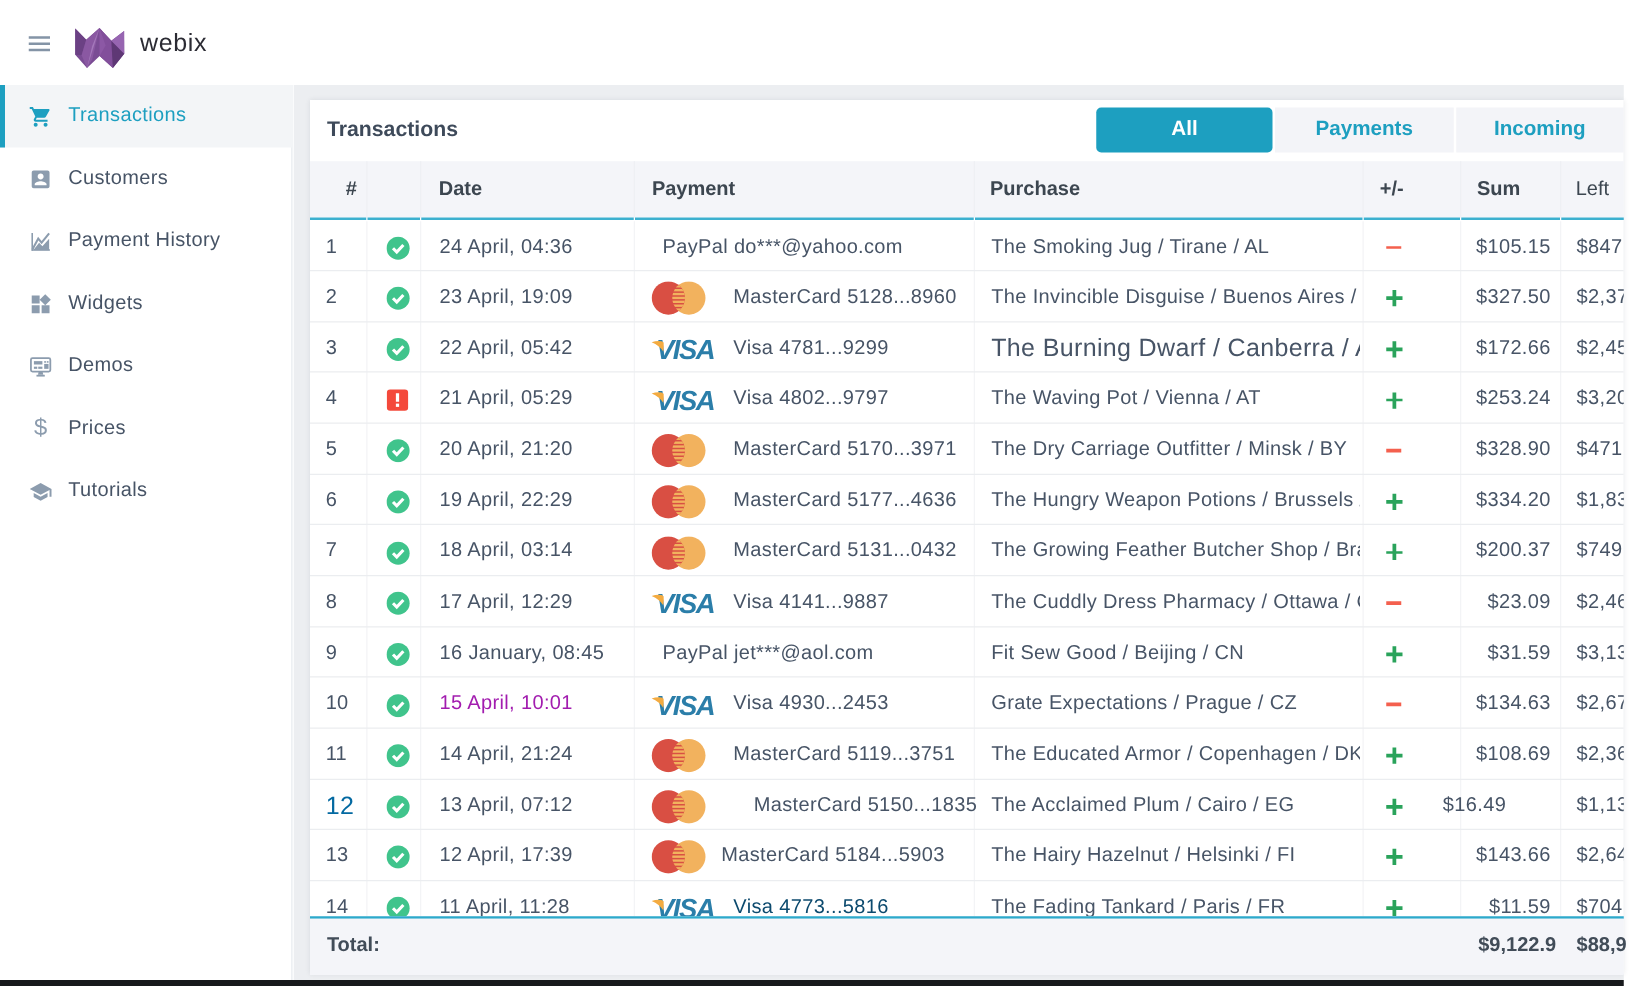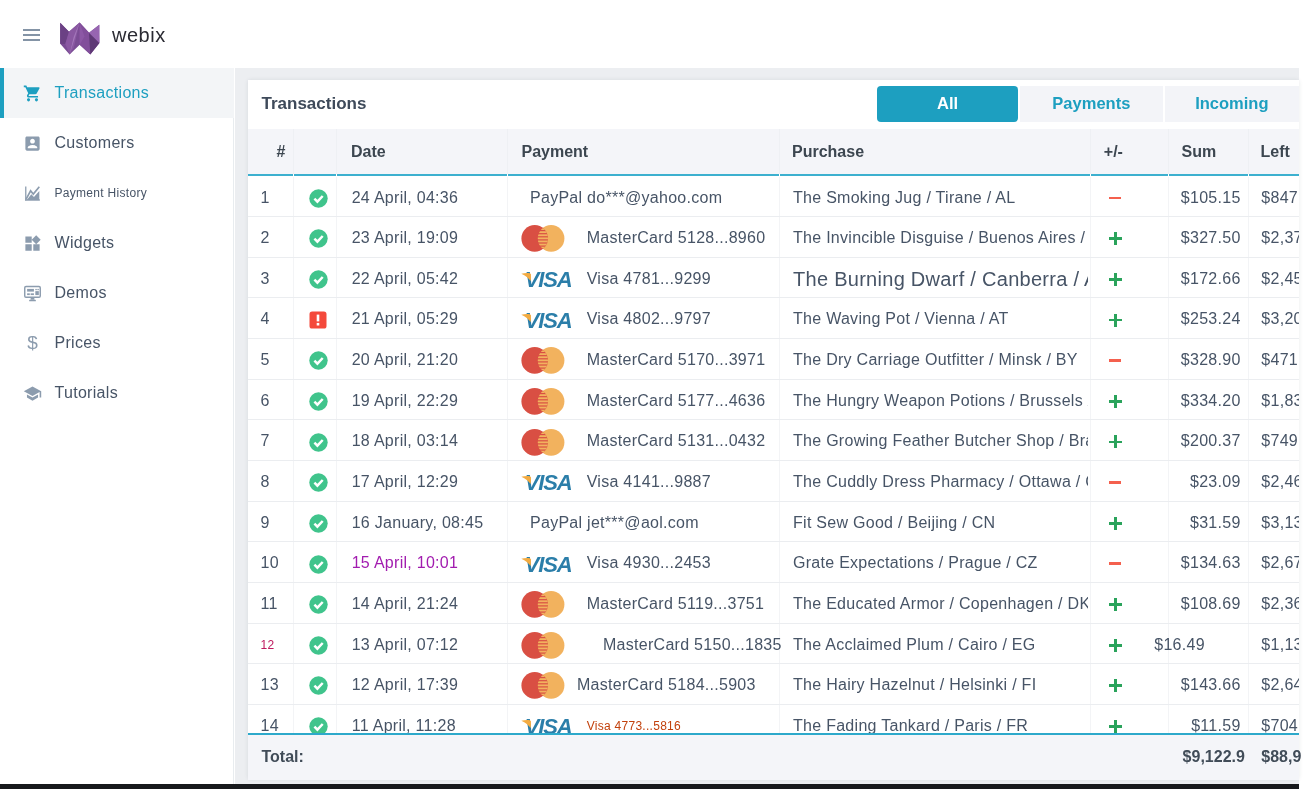--- a/index.html
+++ b/index.html
@@ -40,21 +40,21 @@
     </div>
 <div class="abs" style="left:54.5px;top:118px;height:50px;line-height:50px;font-size:16px;letter-spacing:0.3px;color:#475466">Customers</div>
 <div class="abs" style="left:23px;top:168px;width:19px;height:50px;display:flex;align-items:center;justify-content:center">
       <svg width="19" height="19" viewBox="0 0 24 24" fill="none">
         <path d="M3.5 3v18" stroke="#8c9cae" stroke-width="1.6"></path>
         <path d="M3 20.2h18.4" stroke="#8c9cae" stroke-width="1.6"></path>
         <path d="M3.8 19.5 9.6 8.6l3.4 4.2 7.6-9.3" stroke="#8c9cae" stroke-width="2.1" fill="none"></path>
         <path d="M4.5 20.4 10.5 13l3.3 3.4 6.8-7.6V20.4z" fill="#8c9cae"></path>
       </svg>
     </div>
-<div class="abs" style="left:54.5px;top:168px;height:50px;line-height:50px;font-size:12px;letter-spacing:0.3px;color:#475466">Payment History</div>
+<div class="abs" style="left:54.5px;top:168px;height:50px;line-height:50px;font-size:16px;letter-spacing:0.3px;color:#475466">Payment History</div>
 <div class="abs" style="left:23px;top:218px;width:19px;height:50px;display:flex;align-items:center;justify-content:center">
       <svg width="19" height="19" viewBox="0 0 24 24" fill="#8c9cae">
         <path d="M13 13v8h8v-8h-8zM3 21h8v-8H3v8zM3 3v8h8V3H3zm13.66-1.31L11 7.34 16.66 13l5.66-5.66-5.66-5.65z"></path>
       </svg>
     </div>
 <div class="abs" style="left:54.5px;top:218px;height:50px;line-height:50px;font-size:16px;letter-spacing:0.3px;color:#475466">Widgets</div>
 <div class="abs" style="left:23px;top:268px;width:19px;height:50px;display:flex;align-items:center;justify-content:center">
       <svg width="19" height="19" viewBox="0 0 24 24" fill="none">
         <rect x="2.2" y="3.2" width="19.6" height="13.6" rx="1.6" stroke="#8c9cae" stroke-width="1.8"></rect>
         <g fill="#8c9cae">
@@ -92,21 +92,21 @@
 <div class="abs" style="left:779.1px;top:128.9px;width:1px;height:45.4px;background:#eef0f4"></div>
 <div class="abs" style="left:1090.1px;top:128.9px;width:1px;height:45.4px;background:#eef0f4"></div>
 <div class="abs" style="left:1167.7px;top:128.9px;width:1px;height:45.4px;background:#eef0f4"></div>
 <div class="abs" style="left:1247.6px;top:128.9px;width:1px;height:45.4px;background:#eef0f4"></div>
 <div class="abs" style="left:276.5px;top:128.9px;height:45.4px;line-height:45.4px;font-size:16px;font-weight:bold;color:#3c4650">#</div>
 <div class="abs" style="left:351px;top:128.9px;height:45.4px;line-height:45.4px;font-size:16px;font-weight:bold;color:#3c4650">Date</div>
 <div class="abs" style="left:521.5px;top:128.9px;height:45.4px;line-height:45.4px;font-size:16px;font-weight:bold;color:#3c4650">Payment</div>
 <div class="abs" style="left:792px;top:128.9px;height:45.4px;line-height:45.4px;font-size:16px;font-weight:bold;color:#3c4650">Purchase</div>
 <div class="abs" style="left:1103.8px;top:128.9px;height:45.4px;line-height:45.4px;font-size:16px;font-weight:bold;color:#3c4650">+/-</div>
 <div class="abs" style="left:1181.6px;top:128.9px;height:45.4px;line-height:45.4px;font-size:16px;font-weight:bold;color:#3c4650">Sum</div>
-<div class="abs" style="left:1260.6px;top:128.9px;height:45.4px;line-height:45.4px;font-size:16px;font-weight:bold;color:#3c4650">Left</div>
+<div class="abs" style="left:1260.6px;top:128.9px;height:45.4px;line-height:45.4px;font-size:16px;font-weight:normal;color:#3c4650">Left</div>
 <div class="abs" style="left:248px;top:174.3px;width:44.80000000000001px;height:2.2px;background:#3cb0cf"></div>
 <div class="abs" style="left:293.8px;top:174.3px;width:42.30000000000001px;height:2.2px;background:#3cb0cf"></div>
 <div class="abs" style="left:337.1px;top:174.3px;width:169.5px;height:2.2px;background:#3cb0cf"></div>
 <div class="abs" style="left:507.6px;top:174.3px;width:271.5px;height:2.2px;background:#3cb0cf"></div>
 <div class="abs" style="left:780.1px;top:174.3px;width:309.9999999999999px;height:2.2px;background:#3cb0cf"></div>
 <div class="abs" style="left:1091.1px;top:174.3px;width:76.60000000000014px;height:2.2px;background:#3cb0cf"></div>
 <div class="abs" style="left:1168.7px;top:174.3px;width:78.89999999999986px;height:2.2px;background:#3cb0cf"></div>
 <div class="abs" style="left:1248.6px;top:174.3px;width:50.40000000000009px;height:2.2px;background:#3cb0cf"></div>
 <div class="abs" style="left:292.8px;top:176.5px;width:1px;height:556.3px;background:#f3f4f6"></div>
 <div class="abs" style="left:336.1px;top:176.5px;width:1px;height:556.3px;background:#f3f4f6"></div>
@@ -432,21 +432,21 @@
           </svg>
         </div>
 <div style="position:absolute;height:40.64px;line-height:40.64px;font-size:16px;letter-spacing:0.28px;color:#475466;left:338.7px;top:1px">MasterCard 5119...3751</div>
 <div style="position:absolute;height:40.64px;line-height:40.64px;font-size:16px;letter-spacing:0.28px;color:#475466;left:545.0px;top:1px;width:295px;overflow:hidden;white-space:nowrap">The Educated Armor / Copenhagen / DK</div>
 <div style="position:absolute;left:860.8px;top:20.2px;width:13px;height:2.8px;background:#2aa35b"></div>
 <div style="position:absolute;left:865.9px;top:15.1px;width:2.8px;height:13px;background:#2aa35b"></div>
 <div style="position:absolute;height:40.64px;line-height:40.64px;font-size:16px;letter-spacing:0.28px;color:#475466;left:919.7px;top:1px;width:72.9px;text-align:right">$108.69</div>
 <div style="position:absolute;height:40.64px;line-height:40.64px;font-size:16px;letter-spacing:0.28px;color:#475466;left:1013.3px;top:1px">$2,360</div>
 </div>
 <div class="abs" style="left:0;top:447.04px;width:1051px;height:40.64px;border-bottom:1px solid #ebedf0">
-<div style="position:absolute;height:40.64px;line-height:40.64px;font-size:12px;letter-spacing:0.28px;color:#be185d;left:12.5px;top:1px">12</div>
+<div style="position:absolute;height:40.64px;line-height:40.64px;font-size:20px;letter-spacing:0.28px;color:#0369a1;left:12.5px;top:1px">12</div>
 <div style="position:absolute;left:60.5px;top:1.5px;width:19px;height:40.64px;display:flex;align-items:center">
           <svg width="19" height="19" viewBox="0 0 19 19">
             <circle cx="9.5" cy="9.5" r="9.2" fill="#40c48c"></circle>
             <path d="M5.4 9.6l3 3 5.3-5.6" stroke="#fff" stroke-width="2.5" fill="none"></path>
           </svg>
         </div>
 <div style="position:absolute;height:40.64px;line-height:40.64px;font-size:16px;letter-spacing:0.28px;color:#475466;left:103.7px;top:1px">13 April, 07:12</div>
 <div style="position:absolute;left:272.7px;top:1.5px;height:40.64px;display:flex;align-items:center">
           <svg width="44" height="27" viewBox="0 0 44 27">
             <circle cx="30.1" cy="13.4" r="13.3" fill="#f2b25e"></circle>
@@ -528,21 +528,21 @@
             <path d="M5.4 9.6l3 3 5.3-5.6" stroke="#fff" stroke-width="2.5" fill="none"></path>
           </svg>
         </div>
 <div style="position:absolute;height:40.64px;line-height:40.64px;font-size:16px;letter-spacing:0.28px;color:#475466;left:103.7px;top:1px">11 April, 11:28</div>
 <div style="position:absolute;left:272.7px;top:1.5px;height:40.64px;display:flex;align-items:center">
           <svg width="56" height="21" viewBox="0 0 56 21">
             <text x="3.8" y="18" font-family="Liberation Sans" font-style="italic" font-weight="bold" font-size="22" letter-spacing="-1.2" fill="#2b7ea9">VISA</text>
             <path d="M0.3 4.7 Q4 3.6 8.2 4.0 L9.9 4.9 Q10.2 8.6 9.6 12.1 Q6.6 7.4 0.3 4.7 Z" fill="#f3ab41"></path>
           </svg>
         </div>
-<div style="position:absolute;height:40.64px;line-height:40.64px;font-size:12px;letter-spacing:0.28px;color:#c2410c;left:338.7px;top:1px">Visa 4773...5816</div>
+<div style="position:absolute;height:40.64px;line-height:40.64px;font-size:16px;letter-spacing:0.28px;color:#0c4a6e;left:338.7px;top:1px">Visa 4773...5816</div>
 <div style="position:absolute;height:40.64px;line-height:40.64px;font-size:16px;letter-spacing:0.28px;color:#475466;left:545.0px;top:1px;width:295px;overflow:hidden;white-space:nowrap">The Fading Tankard / Paris / FR</div>
 <div style="position:absolute;left:860.8px;top:20.2px;width:13px;height:2.8px;background:#2aa35b"></div>
 <div style="position:absolute;left:865.9px;top:15.1px;width:2.8px;height:13px;background:#2aa35b"></div>
 <div style="position:absolute;height:40.64px;line-height:40.64px;font-size:16px;letter-spacing:0.28px;color:#475466;left:919.7px;top:1px;width:72.9px;text-align:right">$11.59</div>
 <div style="position:absolute;height:40.64px;line-height:40.64px;font-size:16px;letter-spacing:0.28px;color:#475466;left:1013.3px;top:1px">$704</div>
 </div>
 </div>
 <div class="abs" style="left:248px;top:732.8px;width:1051px;height:2.2px;background:#2da9cb"></div>
 <div class="abs" style="left:248px;top:735.0px;width:1051px;height:44.50000000000004px;background:#f4f5f9"></div>
 <div style="position:absolute;height:44.50000000000004px;line-height:44.50000000000004px;font-size:16px;font-weight:bold;color:#414c58;left:261.5px;top:735.0px">Total:</div>

